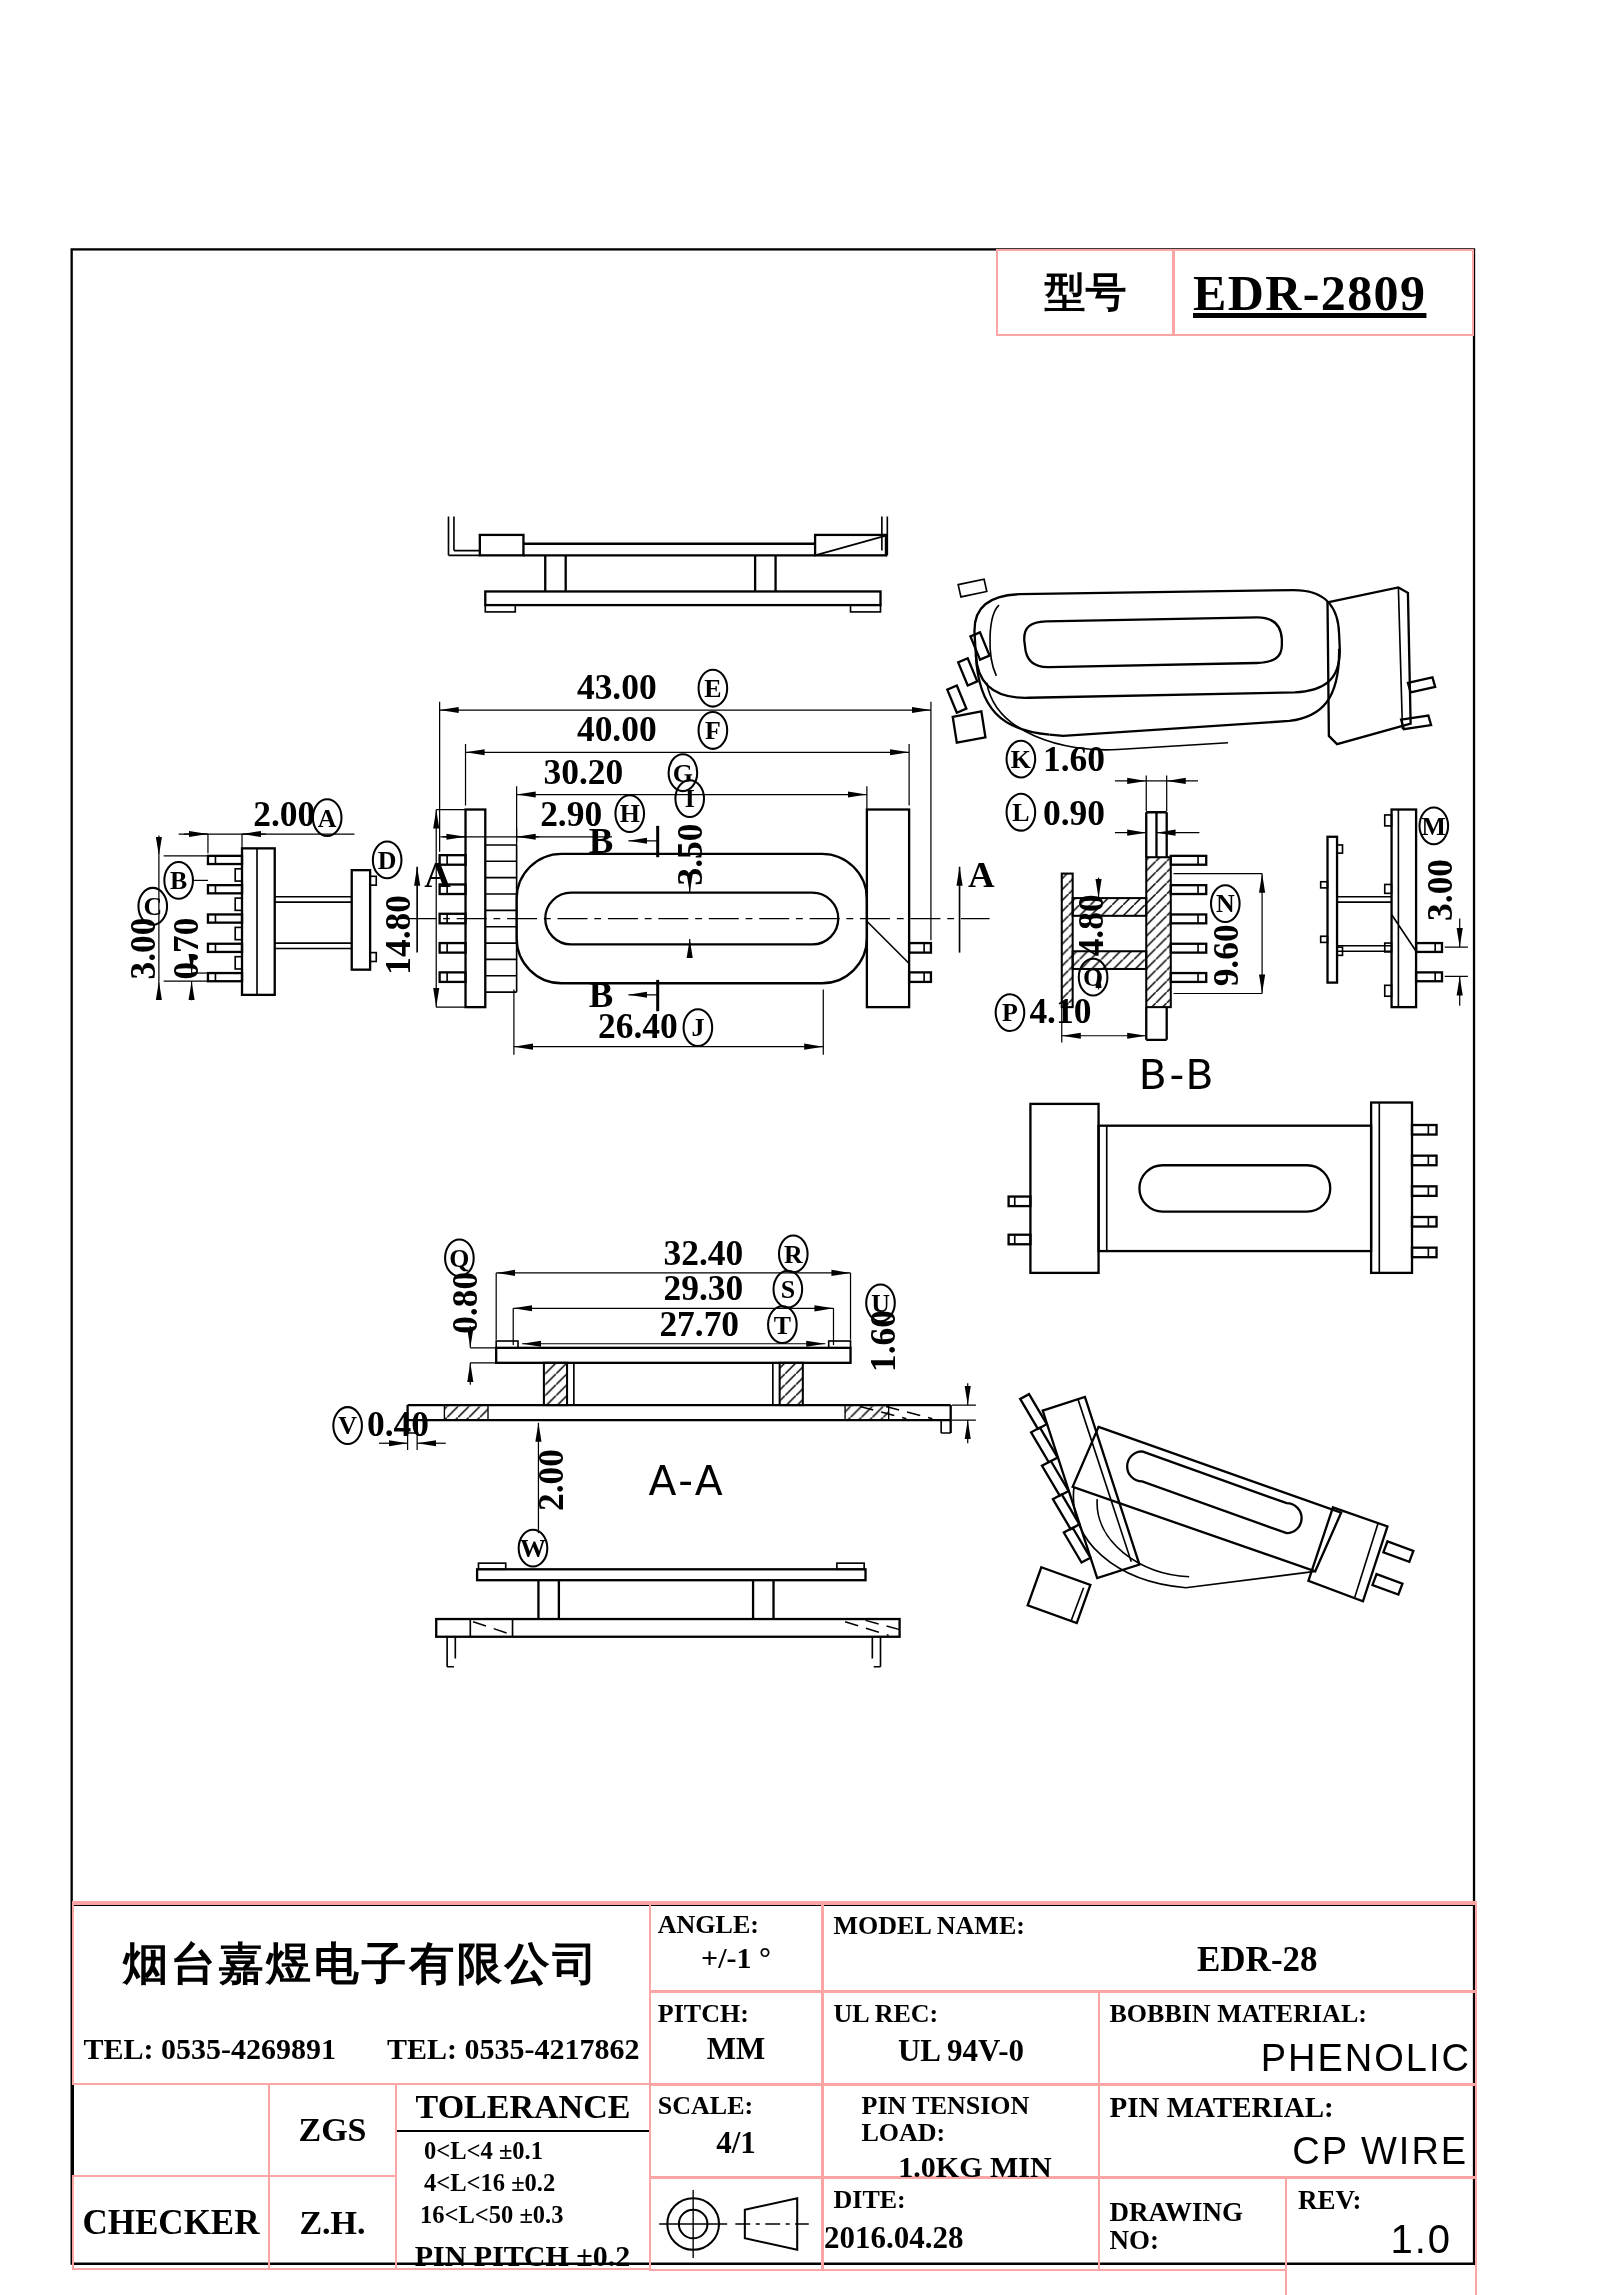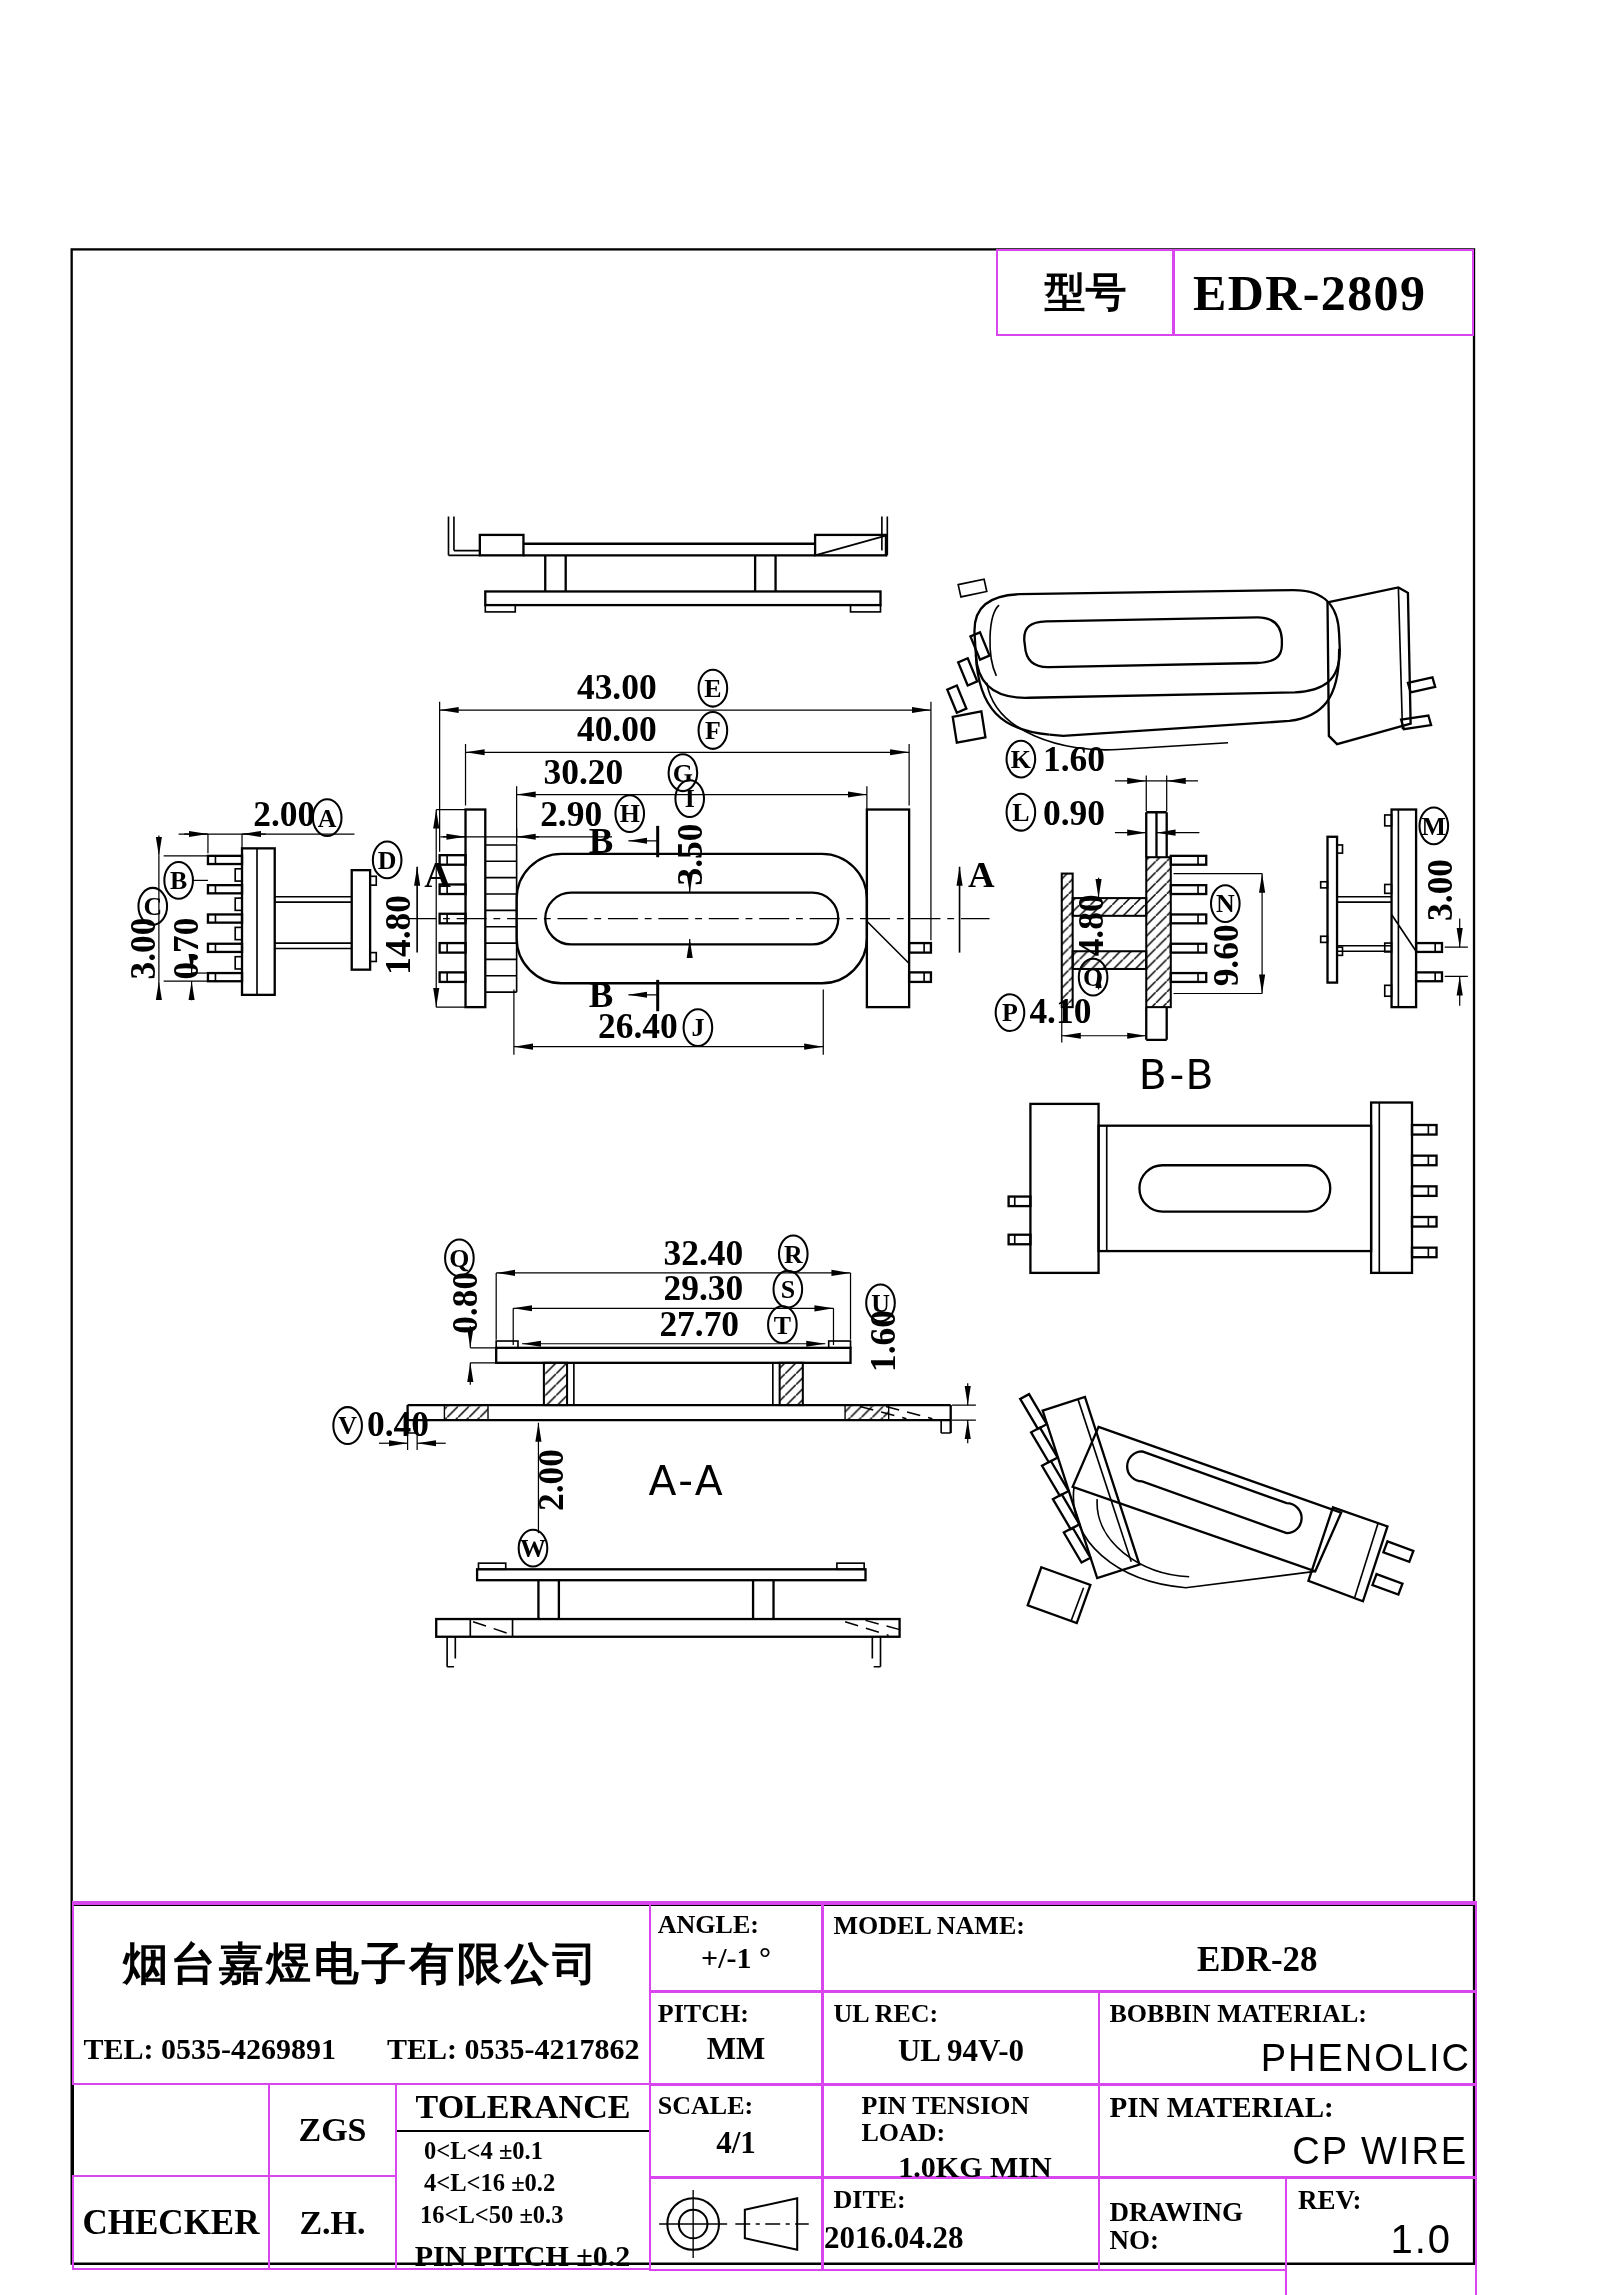--- a/index.html
+++ b/index.html
@@ -17,21 +17,21 @@
   .bd{fill:none;stroke:#000;stroke-width:4.4;}
   .cln{fill:none;stroke:#000;stroke-width:1.8;stroke-dasharray:44 10 10 10;}
   .hdn{fill:none;stroke:#000;stroke-width:2.2;stroke-dasharray:20 12;}
   .hat{fill:url(#hatch);stroke:#000;stroke-width:3;}
   .dt{font:600 52px "Liberation Serif",serif;text-anchor:middle;}
   .lt{font:600 38px "Liberation Serif",serif;text-anchor:middle;}
   .elp{fill:none;stroke:#000;stroke-width:3;}
   .sec{font:400 60px "DejaVu Sans",sans-serif;text-anchor:middle;letter-spacing:4px;}
   .ab{font:600 54px "Liberation Serif",serif;text-anchor:middle;}
   
-  .tb-cell{position:absolute;box-sizing:border-box;border:2px solid #d946ef;}
+  .tb-cell{position:absolute;box-sizing:border-box;border:2px solid #fca5a5;}
   .lblb{font-weight:700;font-size:26px;line-height:1.05;}
   .valthin{font-family:"Liberation Sans","DejaVu Sans",sans-serif;font-weight:400;letter-spacing:2px;}
 </style>
 </head>
 <body>
 
 <svg class="abs" style="left:0;top:0" width="1622" height="2295" viewBox="0 0 2380 3368" xmlns="http://www.w3.org/2000/svg">
   <defs>
     <marker id="ma" markerUnits="userSpaceOnUse" markerWidth="30" markerHeight="12" refX="28" refY="6" orient="auto">
         <path d="M0,1.5 L28,6 L0,10.5 Z" fill="#000"></path>
@@ -417,21 +417,21 @@
     <path class="ol" d="M2036,2262 l38,14 l-6,16 l-38,-14 Z M2020,2310 l38,14 l-6,16 l-38,-14 Z"></path>
     <path class="ol" d="M1528,2300 L1600,2326 L1580,2382 L1508,2356 Z"></path>
     <path class="ol2" d="M1590,2330 L1572,2378"></path>
   </g>
 </svg>
 
 <div class="abs" style="left:996px;top:249px;width:478px;height:87px;">
   <div class="tb-cell" style="left:0;top:0;width:179px;height:87px;border-width:2.7px;display:flex;align-items:center;justify-content:center;">
     <span style="font-size:41px;font-weight:700;">型号</span>
   </div>
-  <div class="tb-cell" style="left:176px;top:0;width:302px;height:87px;border-width:2.7px;display:flex;align-items:center;justify-content:flex-start;padding-left:19px;">
+  <div class="tb-cell" style="left:176px;top:0;width:302px;height:87px;border-width:2.7px;display:flex;align-items:center;justify-content:flex-start;padding-left:19px;text-decoration:underline;">
     <span style="font-size:50px;font-weight:600;letter-spacing:1.4px;">EDR-2809</span>
   </div>
 </div>
 
 <div class="abs" style="left:72px;top:1902px;width:1403px;height:363px;border:2px solid #000;border-top:4.8px solid #000;box-sizing:border-box;">
 
   <div class="tb-cell" style="left:-2px;top:-4.8px;width:579px;height:184px;border-top-width:4.8px;">
     <div style="text-align:center;margin-top:29px;font-size:45px;font-weight:700;letter-spacing:2.7px;">烟台嘉煜电子有限公司</div>
     <div style="display:flex;justify-content:space-between;padding:0 9.5px;margin-top:38px;">
       <span style="font-size:30px;font-weight:700;">TEL: 0535-4269891</span>

